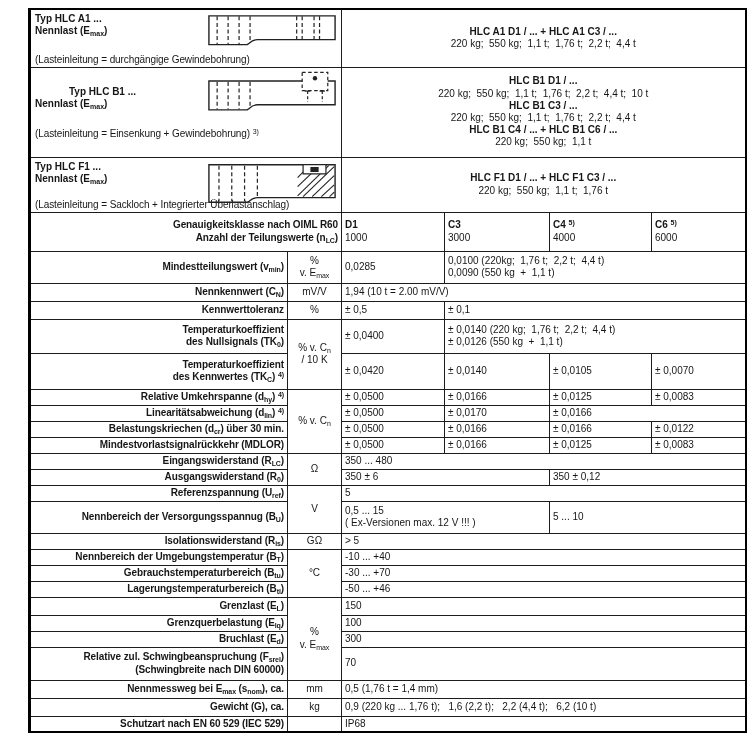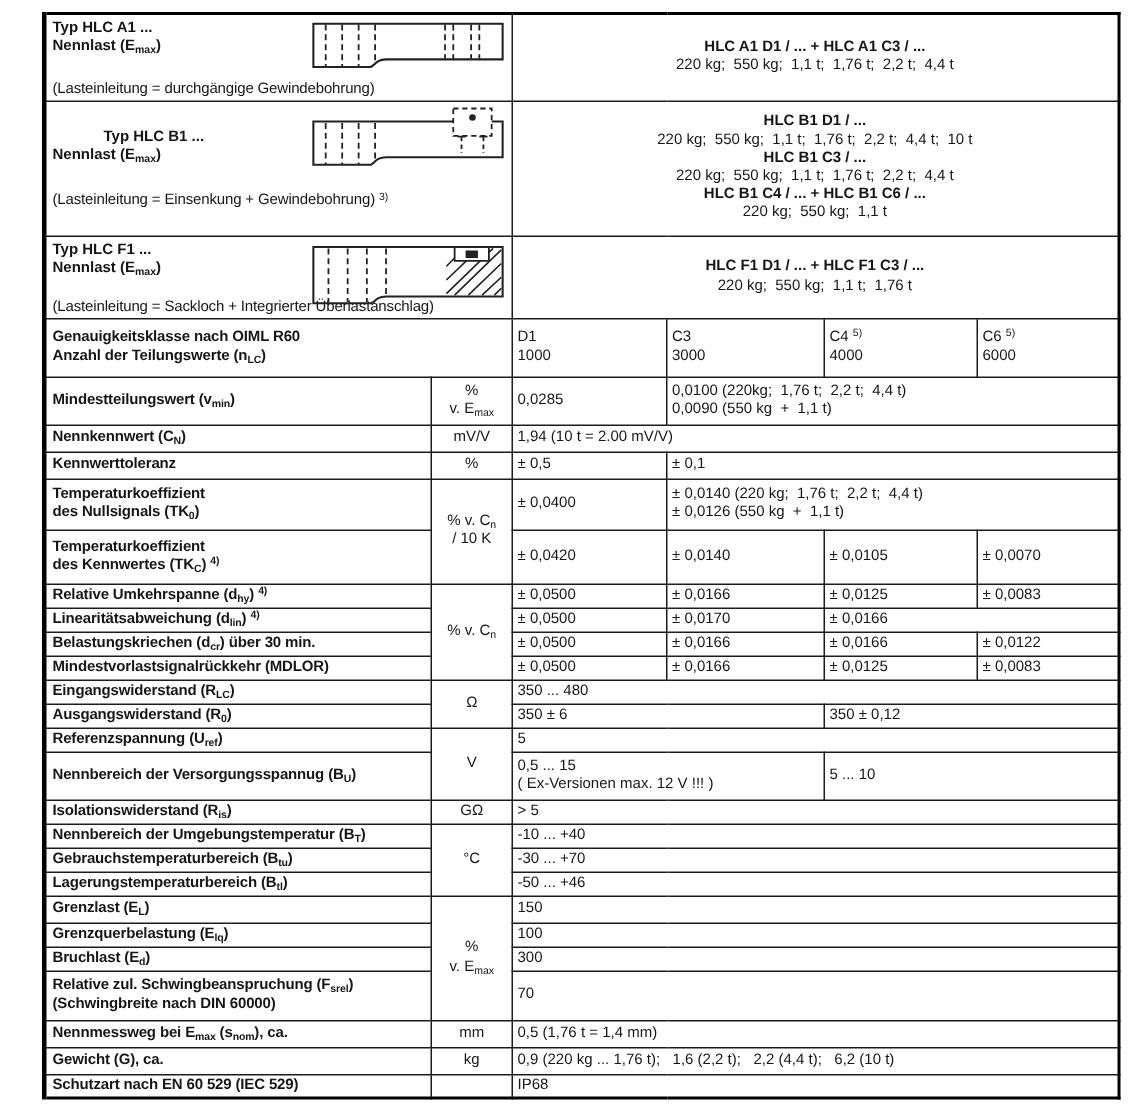--- a/index.html
+++ b/index.html
@@ -14,21 +14,21 @@
   table.ds {
     border-collapse: collapse; table-layout: fixed; width: 716px;
     border-top: 2.5px solid #000; border-left: 3.5px solid #000;
     border-right: 2px solid #000; border-bottom: 2px solid #000;
   }
   td {
     border: 1.5px solid #1c1c1c;
     padding: 1px 3px; vertical-align: middle;
     overflow: hidden;
   }
-  td.lbl { font-weight: bold; text-align: left; letter-spacing: -0.1px; padding-left: 4px; }
+  td.lbl { font-weight: bold; text-align: right; letter-spacing: -0.1px; padding-left: 4px; }
   td.unit { text-align: center; padding: 0 1px; }
   td.ctr { }
   .ws { white-space: pre-wrap; }
   sub { font-size: 7px; vertical-align: -2px; line-height: 0; }
   sup { font-size: 7px; vertical-align: 3px; line-height: 0; }
   
   td.typecell { position: relative; vertical-align: top; padding: 3px 4px 2px 4px; }
   .type-draw { position: absolute; top: 3px; right: 5px; }
   .type-draw.mid { top: 1px; }
   .type-note { position: absolute; left: 4px; bottom: 0; font-weight: normal; letter-spacing: -0.1px; white-space: nowrap; }
@@ -37,21 +37,21 @@
   .models { text-align: center; }
   .models .nm { font-weight: bold; }
   
   tr.h-a1 { height: 58px; } tr.h-b1 { height: 90px; } tr.h-f1 { height: 55px; }
   tr.h-hdr { height: 39px; }
   tr.h-vmin { height: 32px; } tr.h-s { height: 18px; }
   tr.h-tk0 { height: 34px; } tr.h-tkc { height: 36px; }
   tr.h-t { height: 16px; }
   tr.h-bu { height: 32px; } tr.h-fsrel { height: 33px; }
   tr.h-cut { height: 14px; }
-  .hdr-cls { font-weight: normal; }
+  .hdr-cls { font-weight: bold; }
   svg line, svg path, svg rect, svg circle { vector-effect: non-scaling-stroke; }
 </style>
 </head>
 <body>
 
 <div class="sheet">
 <table class="ds">
 <colgroup>
   <col style="width:258px">
         <col style="width:54px">

